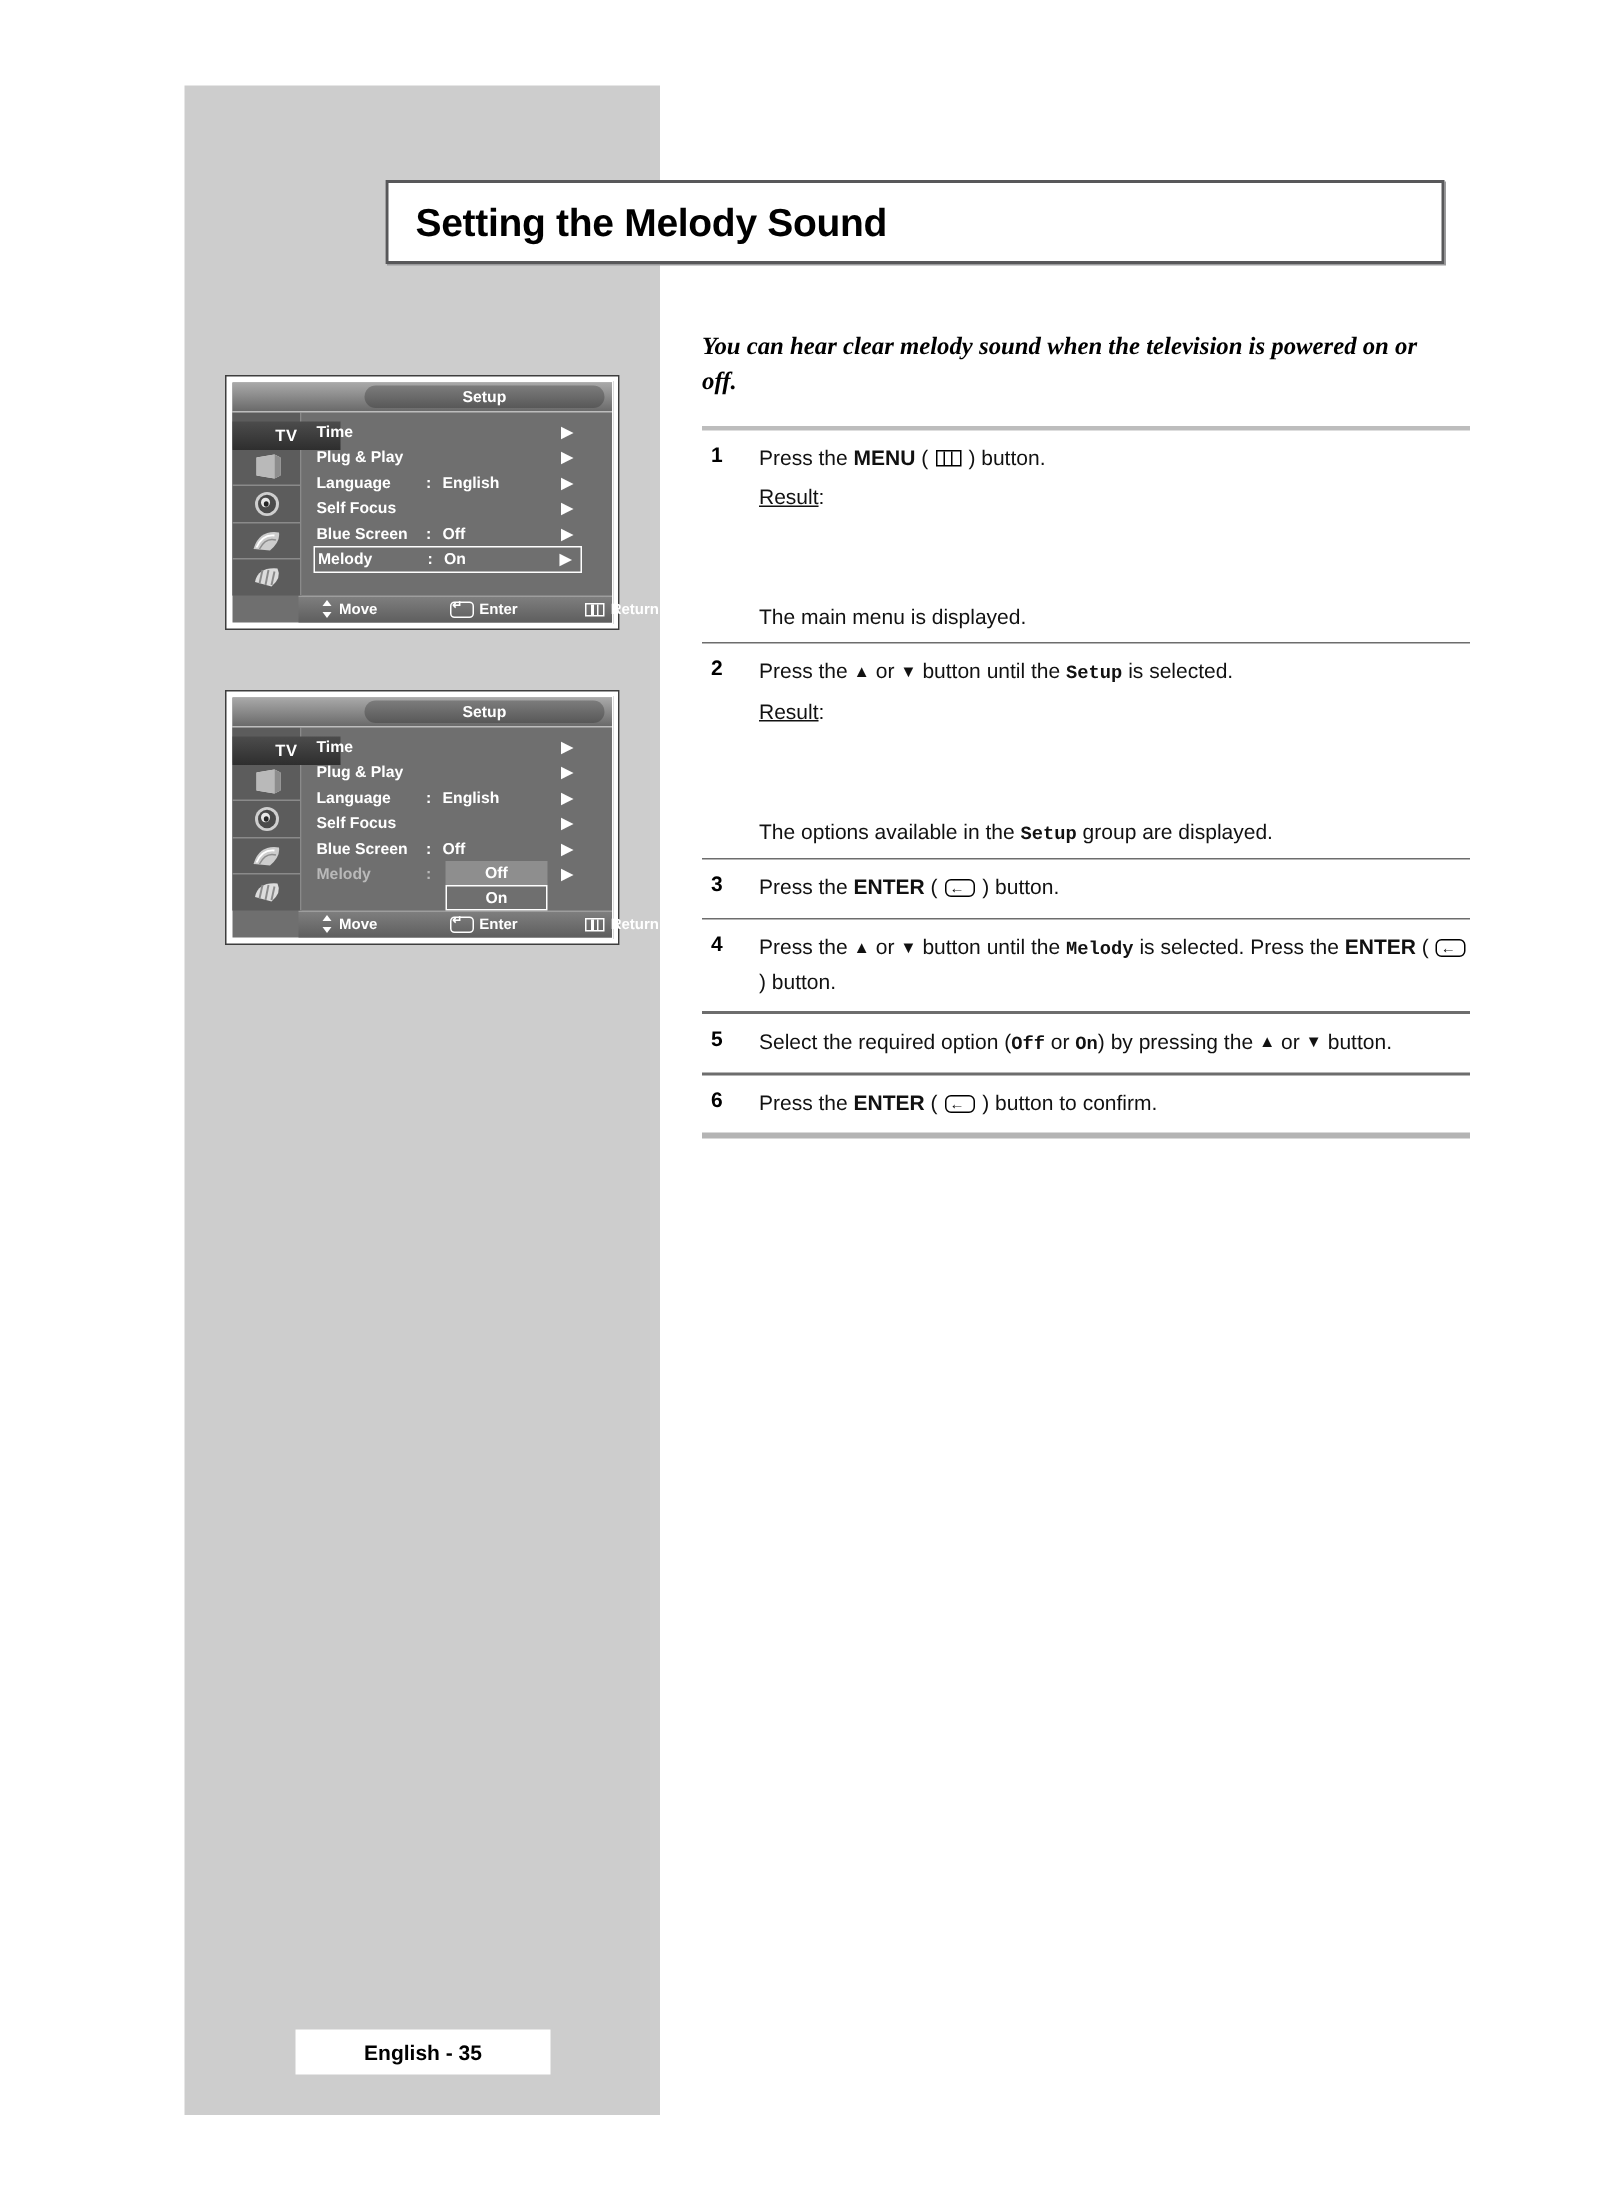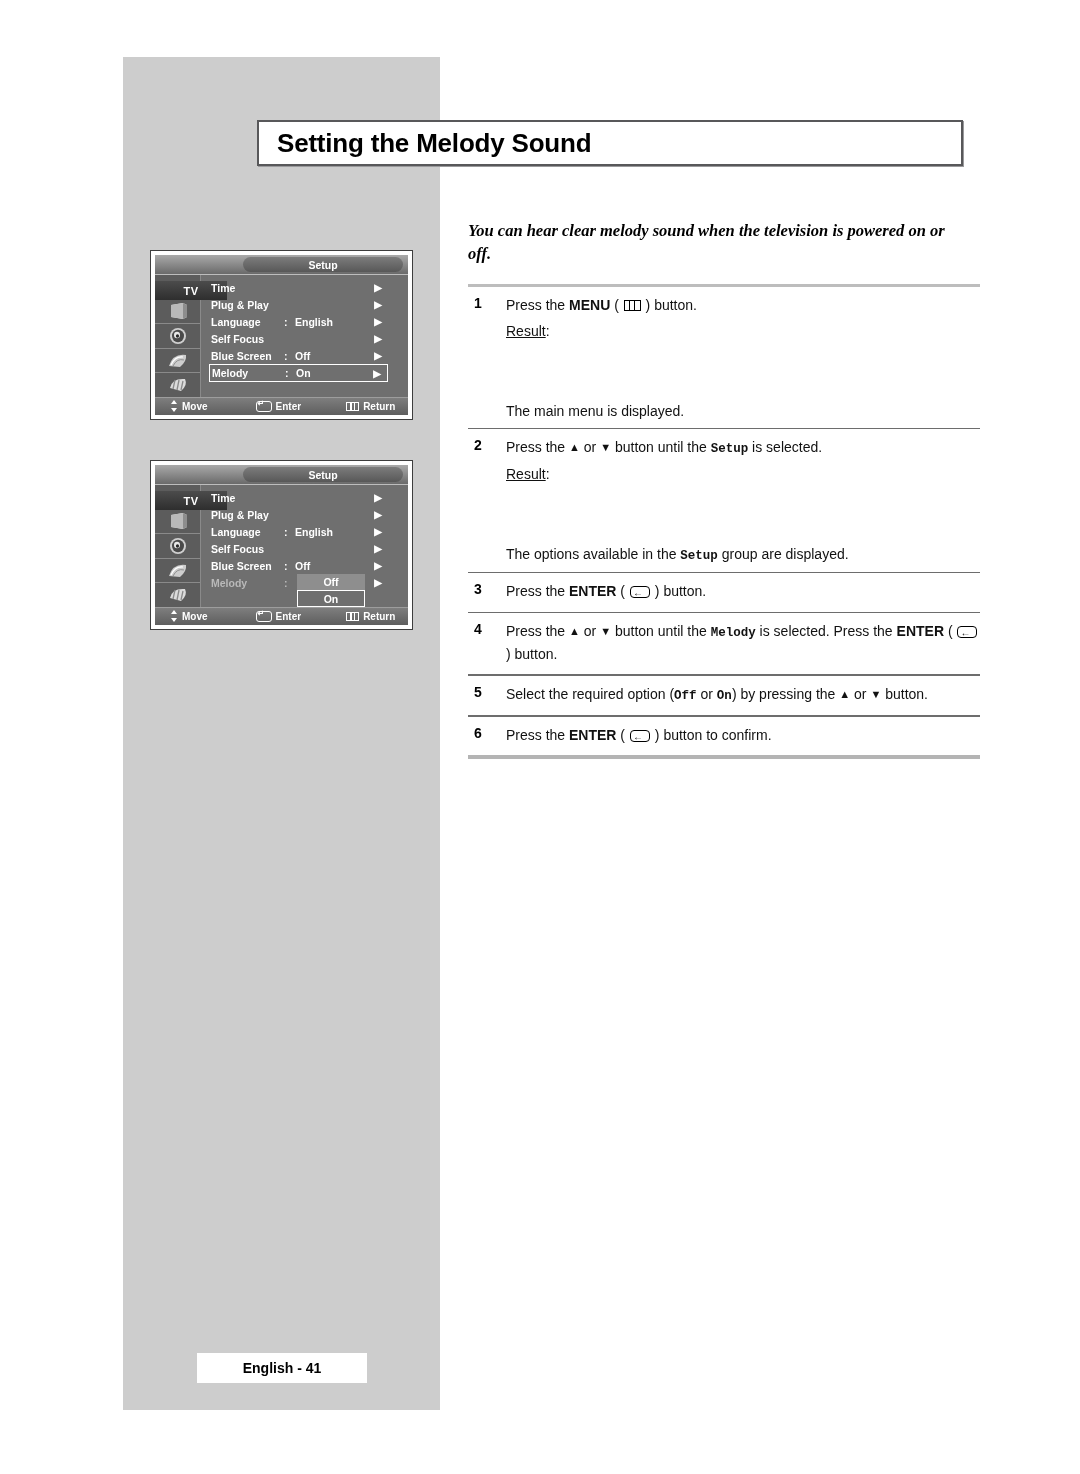--- a/index.html
+++ b/index.html
@@ -11,21 +11,21 @@
   }
 
   
   #gray-panel{
     position:absolute;left:123px;top:57px;width:317px;height:1353px;
     background:#cdcdcd;
   }
 
   
   #title-box{
-    position:absolute;left:257px;top:120px;width:706px;height:46px;
+    position:absolute;left:257px;top:120px;width:706px;height:56px;
     background:#ffffff;
     border:2px solid #58585a;
     box-shadow:1px 1px 0 #9a9a9c;
     display:flex;align-items:center;
     box-sizing:border-box;
   }
   #title-box .title-text{
     font-size:26px;font-weight:bold;color:#000;
     letter-spacing:-0.2px;
     margin-left:18px;
@@ -172,21 +172,21 @@
     height:18px;
   }
   .mrow.dim .mlabel{color:#b9b9b9;}
   .mrow.dim .mcolon{color:#b9b9b9;}
 
   .osd-footer{
     height:17px;
     background:linear-gradient(to bottom,#7e7e7e 0%,#5e5e5e 100%);
     border-top:1px solid #9d9d9d;
     display:flex;align-items:center;
-    color:#fff;font-size:10px;font-weight:bold;
+    color:#fff;font-size:10px;font-weight:bold;margin-left:44px;
   }
   .osd-footer .fitem{display:flex;align-items:center;gap:4px;}
   .osd-footer .f1{margin-left:16px;}
   .osd-footer .f2{margin-left:48px;}
   .osd-footer .f3{margin-left:45px;}
   .updown{
     display:inline-block;width:7px;height:12px;position:relative;
   }
   .updown:before{
     content:"";position:absolute;left:0;top:0;
@@ -534,13 +534,13 @@
           <span>Enter</span>
         </span>
       <span class="fitem f3">
           <span class="menu-w"></span>
           <span>Return</span>
         </span>
     </div>
   </div>
 </div>
 
-<div id="page-badge">English - 41</div>
+<div id="page-badge">English - 35</div>
 
 </body></html>

